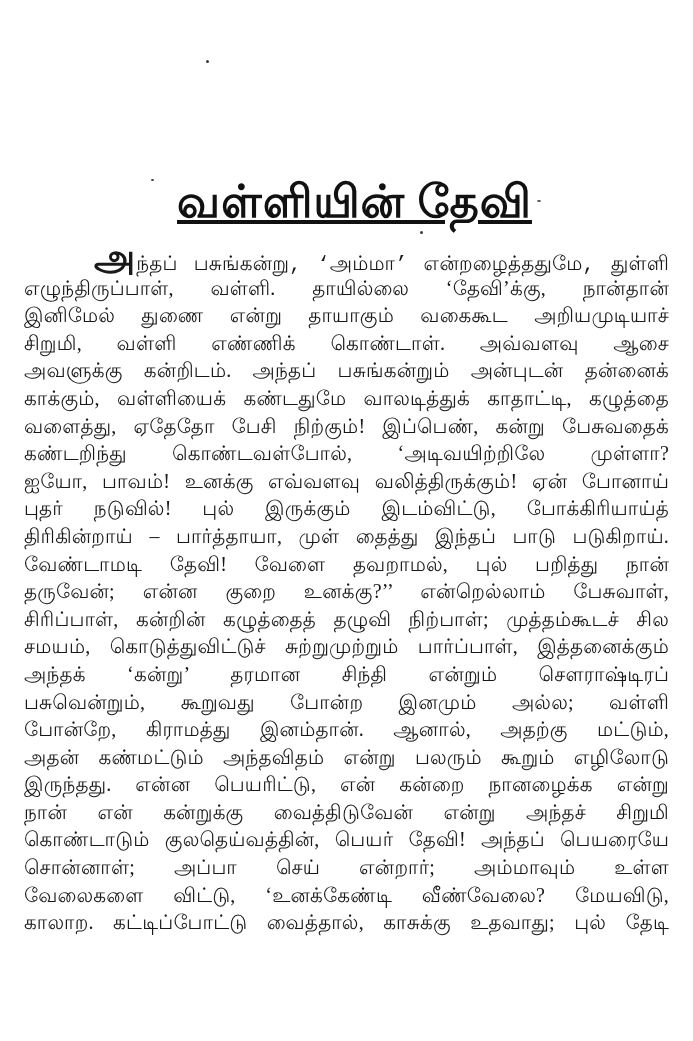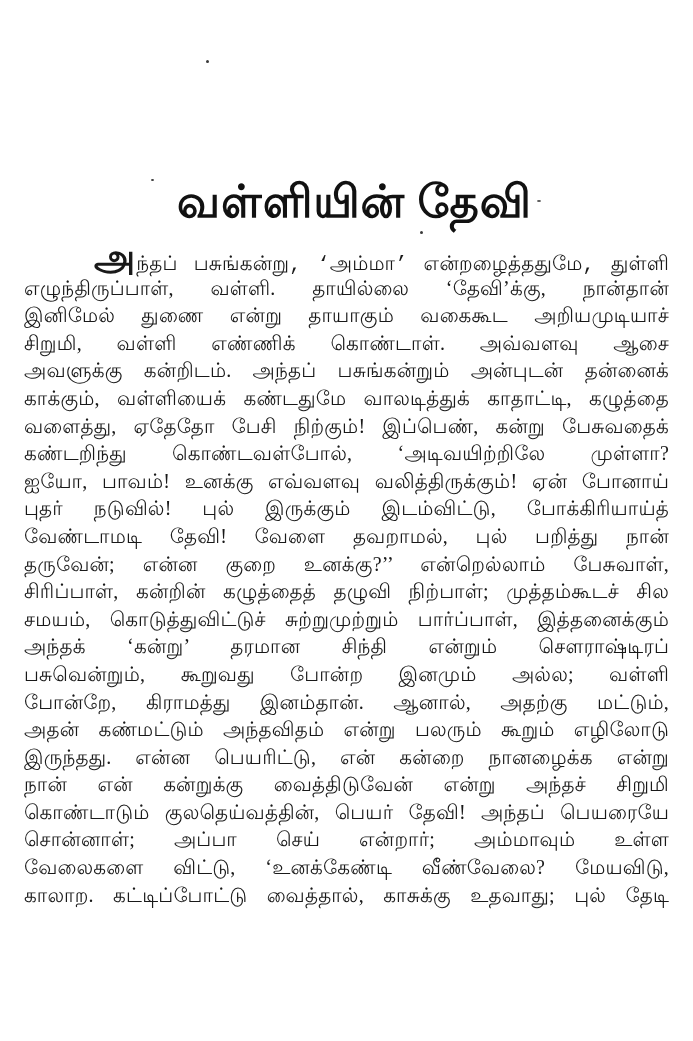--- a/index.html
+++ b/index.html
@@ -17,20 +17,21 @@
     top: 146px;
     left: 0;
     width: 100%;
     text-align: center;
     text-indent: 16px;
     font-size: 45px;
     font-weight: bold;
     letter-spacing: 1px;
     color: #111111;
     white-space: nowrap;
+    text-decoration: underline;
   }
   .body-block {
     position: absolute;
     top: 247px;
     left: 24px;
     width: 645px;
   }
   .line {
     font-size: 20px;
     line-height: 27.6px;
@@ -77,20 +78,21 @@
     <div class="line first"><span class="dropcap">அ</span><span>ந்தப் பசுங்கன்று, ‘அம்மா’ என்றழைத்ததுமே, துள்ளி</span></div>
     <div class="line">எழுந்திருப்பாள், வள்ளி. தாயில்லை ‘தேவி’க்கு, நான்தான்</div>
     <div class="line">இனிமேல் துணை என்று தாயாகும் வகைகூட அறியமுடியாச்</div>
     <div class="line">சிறுமி, வள்ளி எண்ணிக் கொண்டாள். அவ்வளவு ஆசை</div>
     <div class="line">அவளுக்கு கன்றிடம். அந்தப் பசுங்கன்றும் அன்புடன் தன்னைக்</div>
     <div class="line">காக்கும், வள்ளியைக் கண்டதுமே வாலடித்துக் காதாட்டி, கழுத்தை</div>
     <div class="line">வளைத்து, ஏதேதோ பேசி நிற்கும்! இப்பெண், கன்று பேசுவதைக்</div>
     <div class="line">கண்டறிந்து கொண்டவள்போல், ‘அடிவயிற்றிலே முள்ளா?</div>
     <div class="line">ஐயோ, பாவம்! உனக்கு எவ்வளவு வலித்திருக்கும்! ஏன் போனாய்</div>
     <div class="line">புதர் நடுவில்! புல் இருக்கும் இடம்விட்டு, போக்கிரியாய்த்</div>
+    <div class="line">திரிகின்றாய் – பார்த்தாயா, முள் தைத்து இந்தப் பாடு படுகிறாய்.</div>
     <div class="line">வேண்டாமடி தேவி! வேளை தவறாமல், புல் பறித்து நான்</div>
     <div class="line">தருவேன்; என்ன குறை உனக்கு?’’ என்றெல்லாம் பேசுவாள்,</div>
     <div class="line">சிரிப்பாள், கன்றின் கழுத்தைத் தழுவி நிற்பாள்; முத்தம்கூடச் சில</div>
     <div class="line">சமயம், கொடுத்துவிட்டுச் சுற்றுமுற்றும் பார்ப்பாள், இத்தனைக்கும்</div>
     <div class="line">அந்தக் ‘கன்று’ தரமான சிந்தி என்றும் செளராஷ்டிரப்</div>
     <div class="line">பசுவென்றும், கூறுவது போன்ற இனமும் அல்ல; வள்ளி</div>
     <div class="line">போன்றே, கிராமத்து இனம்தான். ஆனால், அதற்கு மட்டும்,</div>
     <div class="line">அதன் கண்மட்டும் அந்தவிதம் என்று பலரும் கூறும் எழிலோடு</div>
     <div class="line">இருந்தது. என்ன பெயரிட்டு, என் கன்றை நானழைக்க என்று</div>
     <div class="line">நான் என் கன்றுக்கு வைத்திடுவேன் என்று அந்தச் சிறுமி</div>

